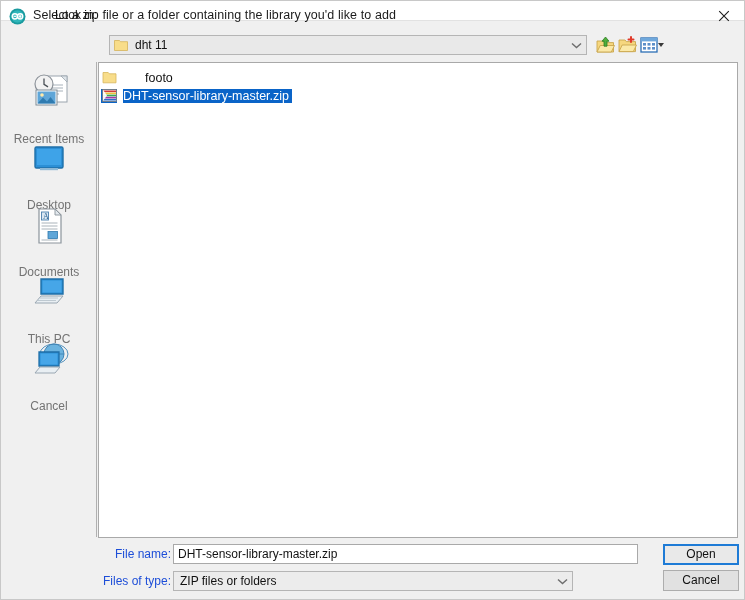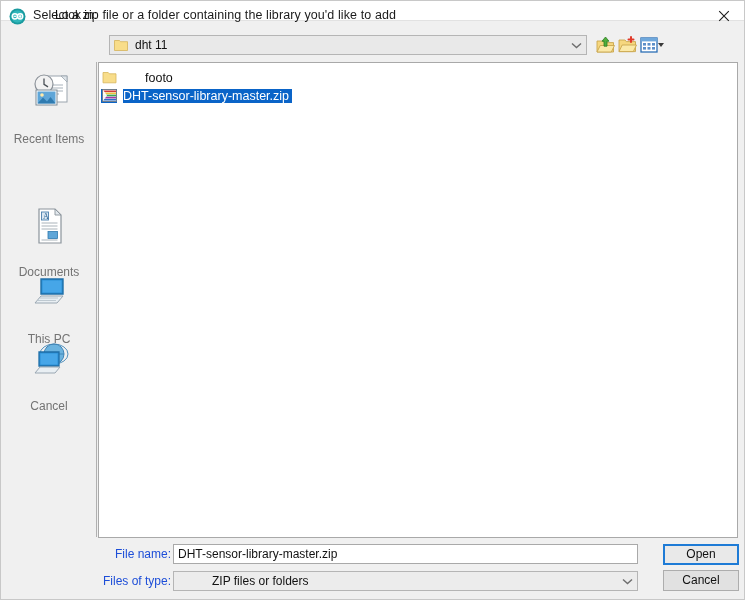--- a/index.html
+++ b/index.html
@@ -206,27 +206,26 @@
     box-sizing: border-box;
     font-family: "Liberation Sans", sans-serif;
     font-size: 12px;
     color: #111;
     padding: 0 4px;
     outline: none;
   }
   .filetype-combo {
     position: absolute;
     left: 172px; top: 570px;
-    width: 465px; height: 20px;
+    width: 400px; height: 20px;
     background: #ececec;
     border: 1px solid #b5b5b5;
     box-sizing: border-box;
     display: flex;
     align-items: center;
-    padding-left: 32px;
   }
   .filetype-value {
     margin-left: 6px;
     font-size: 12px;
     color: #111;
     flex: 1 1 auto;
     white-space: nowrap;
   }
 
   .dlg-btn {
@@ -335,20 +334,30 @@
           <path d="M17 5.5 v5.8 l4 2.6" stroke="#4a5056" stroke-width="1.3" fill="none"></path>
           <rect x="9" y="17" width="21" height="15" fill="#ffffff" stroke="#7f8b95" stroke-width="1"></rect>
           <rect x="10.5" y="18.5" width="18" height="12" fill="#5fa6d8"></rect>
           <path d="M10.5 30.5 l5.5 -6 l4 4 l3.5 -4.5 l5 6.5 z" fill="#2f7bb0"></path>
           <circle cx="15" cy="22" r="1.8" fill="#ffe9a8"></circle>
         </svg>
       </div>
       <div class="sc-label">Recent Items</div>
     </div>
 
+    <div class="shortcut" style="top:76px;">
+      <div class="sc-ico">
+        <svg width="44" height="42" viewBox="0 0 44 42">
+          <rect x="8" y="8" width="28" height="21" rx="1.5" fill="#2b8fd6" stroke="#1f6fa8" stroke-width="1.4"></rect>
+          <rect x="10" y="10" width="24" height="16" fill="#3ea3e8"></rect>
+          <rect x="13" y="29" width="18" height="2.2" fill="#8fb9d6"></rect>
+        </svg>
+      </div>
+      <div class="sc-label">Desktop</div>
+    </div>
 
     <div class="shortcut" style="top:143px;">
       <div class="sc-ico">
         <svg width="44" height="42" viewBox="0 0 44 42">
           <path d="M12 3 h16 l6 6 v28 h-22 z" fill="#ffffff" stroke="#8b949c" stroke-width="1.2"></path>
           <path d="M28 3 v6 h6 z" fill="#e2e8ed" stroke="#8b949c" stroke-width="0.9"></path>
           <rect x="14.5" y="6" width="7" height="8" fill="#d9e7f3" stroke="#4a7fae" stroke-width="0.9"></rect>
           <text x="16" y="13" font-family="Liberation Serif, serif" font-size="8" fill="#2f6694">A</text>
           <path d="M14.5 17 h16 M14.5 20 h16 M14.5 23 h16" stroke="#aab3ba" stroke-width="1"></path>
           <rect x="21" y="25.5" width="9.5" height="7" fill="#5fa6d8" stroke="#2f7bb0" stroke-width="0.8"></rect>

